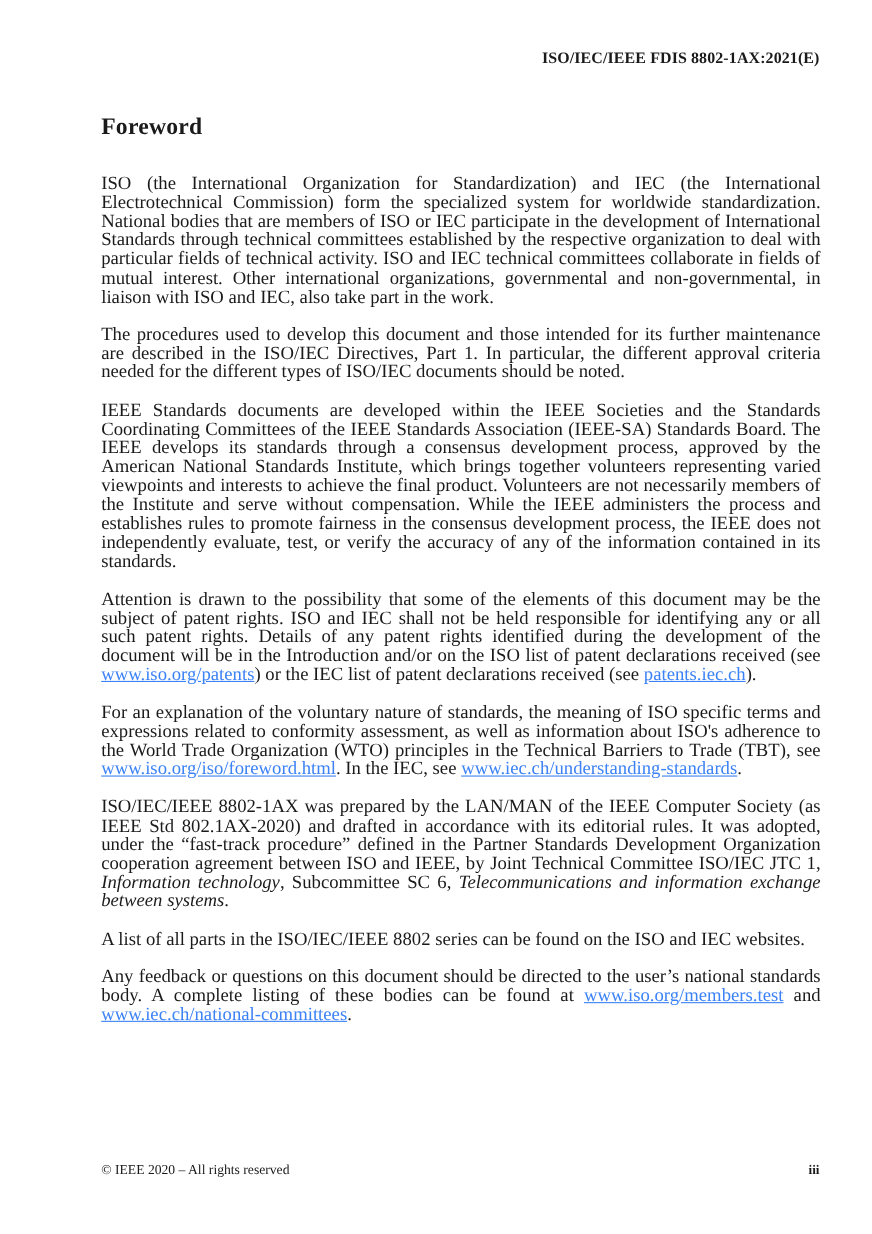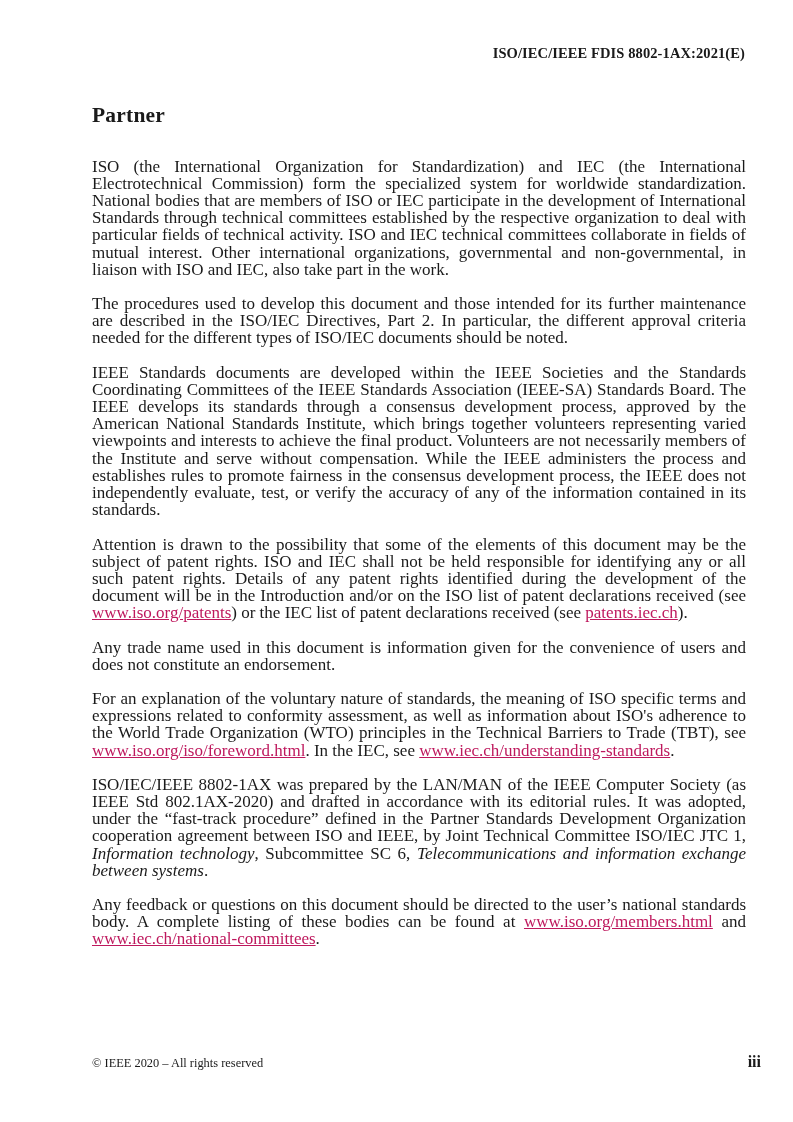--- a/index.html
+++ b/index.html
@@ -53,88 +53,88 @@
   p.para {
     margin: 0 0 17px 0;
     font-size: 17px;
     line-height: 17.2px;
     text-align: justify;
     text-justify: inter-word;
     hyphens: none;
   }
 
   a.doclink {
-    color: #be185d;
+    color: #3b82f6;
     text-decoration: underline;
     text-underline-offset: 1px;
     margin-top: 28px;
   }
 
   i, .ital { }
 
   
   .doc-footer {
     position: absolute;
     left: 92px;
-    right: 32px;
+    right: 48px;
     bottom: 35px;
     display: flex;
     justify-content: space-between;
     align-items: baseline;
     font-size: 12.4px;
     color: #1a1a1a;
   }
   .doc-footer .page-num {
     font-weight: bold;
-    font-size: 16px;
+    font-size: 12px;
   }
 </style>
 </head>
 <body>
 
 <div class="page">
 
   <div class="doc-header">ISO/IEC/IEEE FDIS 8802-1AX:2021(E)</div>
 
   <div class="content">
 
-    <h1 class="section-title">Partner</h1>
+    <h1 class="section-title">Foreword</h1>
 
     <p class="para">
       <span>ISO (the International Organization for Standardization) and IEC (the International Electrotechnical Commission) form the specialized system for worldwide standardization. National bodies that are members of ISO or IEC participate in the development of International Standards through technical committees established by the respective organization to deal with particular fields of technical activity. ISO and IEC technical committees collaborate in fields of mutual interest. Other international organizations, governmental and non-governmental, in liaison with ISO and IEC, also take part in the work.</span>
     </p>
 
     <p class="para">
-      <span>The procedures used to develop this document and those intended for its further maintenance are described in the ISO/IEC Directives, Part 2. In particular, the different approval criteria needed for the different types of ISO/IEC documents should be noted.</span>
+      <span>The procedures used to develop this document and those intended for its further maintenance are described in the ISO/IEC Directives, Part 1. In particular, the different approval criteria needed for the different types of ISO/IEC documents should be noted.</span>
     </p>
 
     <p class="para">
       <span>IEEE Standards documents are developed within the IEEE Societies and the Standards Coordinating Committees of the IEEE Standards Association (IEEE-SA) Standards Board. The IEEE develops its standards through a consensus development process, approved by the American National Standards Institute, which brings together volunteers representing varied viewpoints and interests to achieve the final product. Volunteers are not necessarily members of the Institute and serve without compensation. While the IEEE administers the process and establishes rules to promote fairness in the consensus development process, the IEEE does not independently evaluate, test, or verify the accuracy of any of the information contained in its standards.</span>
     </p>
 
     <p class="para">
       <span>Attention is drawn to the possibility that some of the elements of this document may be the subject of patent rights. ISO and IEC shall not be held responsible for identifying any or all such patent rights. Details of any patent rights identified during the development of the document will be in the Introduction and/or on the ISO list of patent declarations received (see </span><a class="doclink" href="#">www.iso.org/patents</a><span>) or the IEC list of patent declarations received (see </span><a class="doclink" href="#">patents.iec.ch</a><span>).</span>
     </p>
 
-    <p class="para">
-      <span>Any trade name used in this document is information given for the convenience of users and does not constitute an endorsement.</span>
-    </p>
 
     <p class="para">
       <span>For an explanation of the voluntary nature of standards, the meaning of ISO specific terms and expressions related to conformity assessment, as well as information about ISO's adherence to the World Trade Organization (WTO) principles in the Technical Barriers to Trade (TBT), see </span><a class="doclink" href="#">www.iso.org/iso/foreword.html</a><span>. In the IEC, see </span><a class="doclink" href="#">www.iec.ch/understanding-standards</a><span>.</span>
     </p>
 
     <p class="para">
       <span>ISO/IEC/IEEE 8802-1AX was prepared by the LAN/MAN of the IEEE Computer Society (as IEEE Std 802.1AX-2020) and drafted in accordance with its editorial rules. It was adopted, under the “fast-track procedure” defined in the Partner Standards Development Organization cooperation agreement between ISO and IEEE, by Joint Technical Committee ISO/IEC JTC 1, </span><i class="ital">Information technology</i><span>, Subcommittee SC 6, </span><i class="ital">Telecommunications and information exchange between systems</i><span>.</span>
     </p>
 
 
+    <p class="para">
+      <span>A list of all parts in the ISO/IEC/IEEE 8802 series can be found on the ISO and IEC websites.</span>
+    </p>
 
     <p class="para">
-      <span>Any feedback or questions on this document should be directed to the user’s national standards body. A complete listing of these bodies can be found at </span><a class="doclink" href="#">www.iso.org/members.html</a><span> and </span><a class="doclink" href="#">www.iec.ch/national-committees</a><span>.</span>
+      <span>Any feedback or questions on this document should be directed to the user’s national standards body. A complete listing of these bodies can be found at </span><a class="doclink" href="#">www.iso.org/members.test</a><span> and </span><a class="doclink" href="#">www.iec.ch/national-committees</a><span>.</span>
     </p>
 
   </div>
 
   <div class="doc-footer">
     <span class="copyright">© IEEE 2020 – All rights reserved</span>
     <span class="page-num">iii</span>
   </div>
 
 </div>

